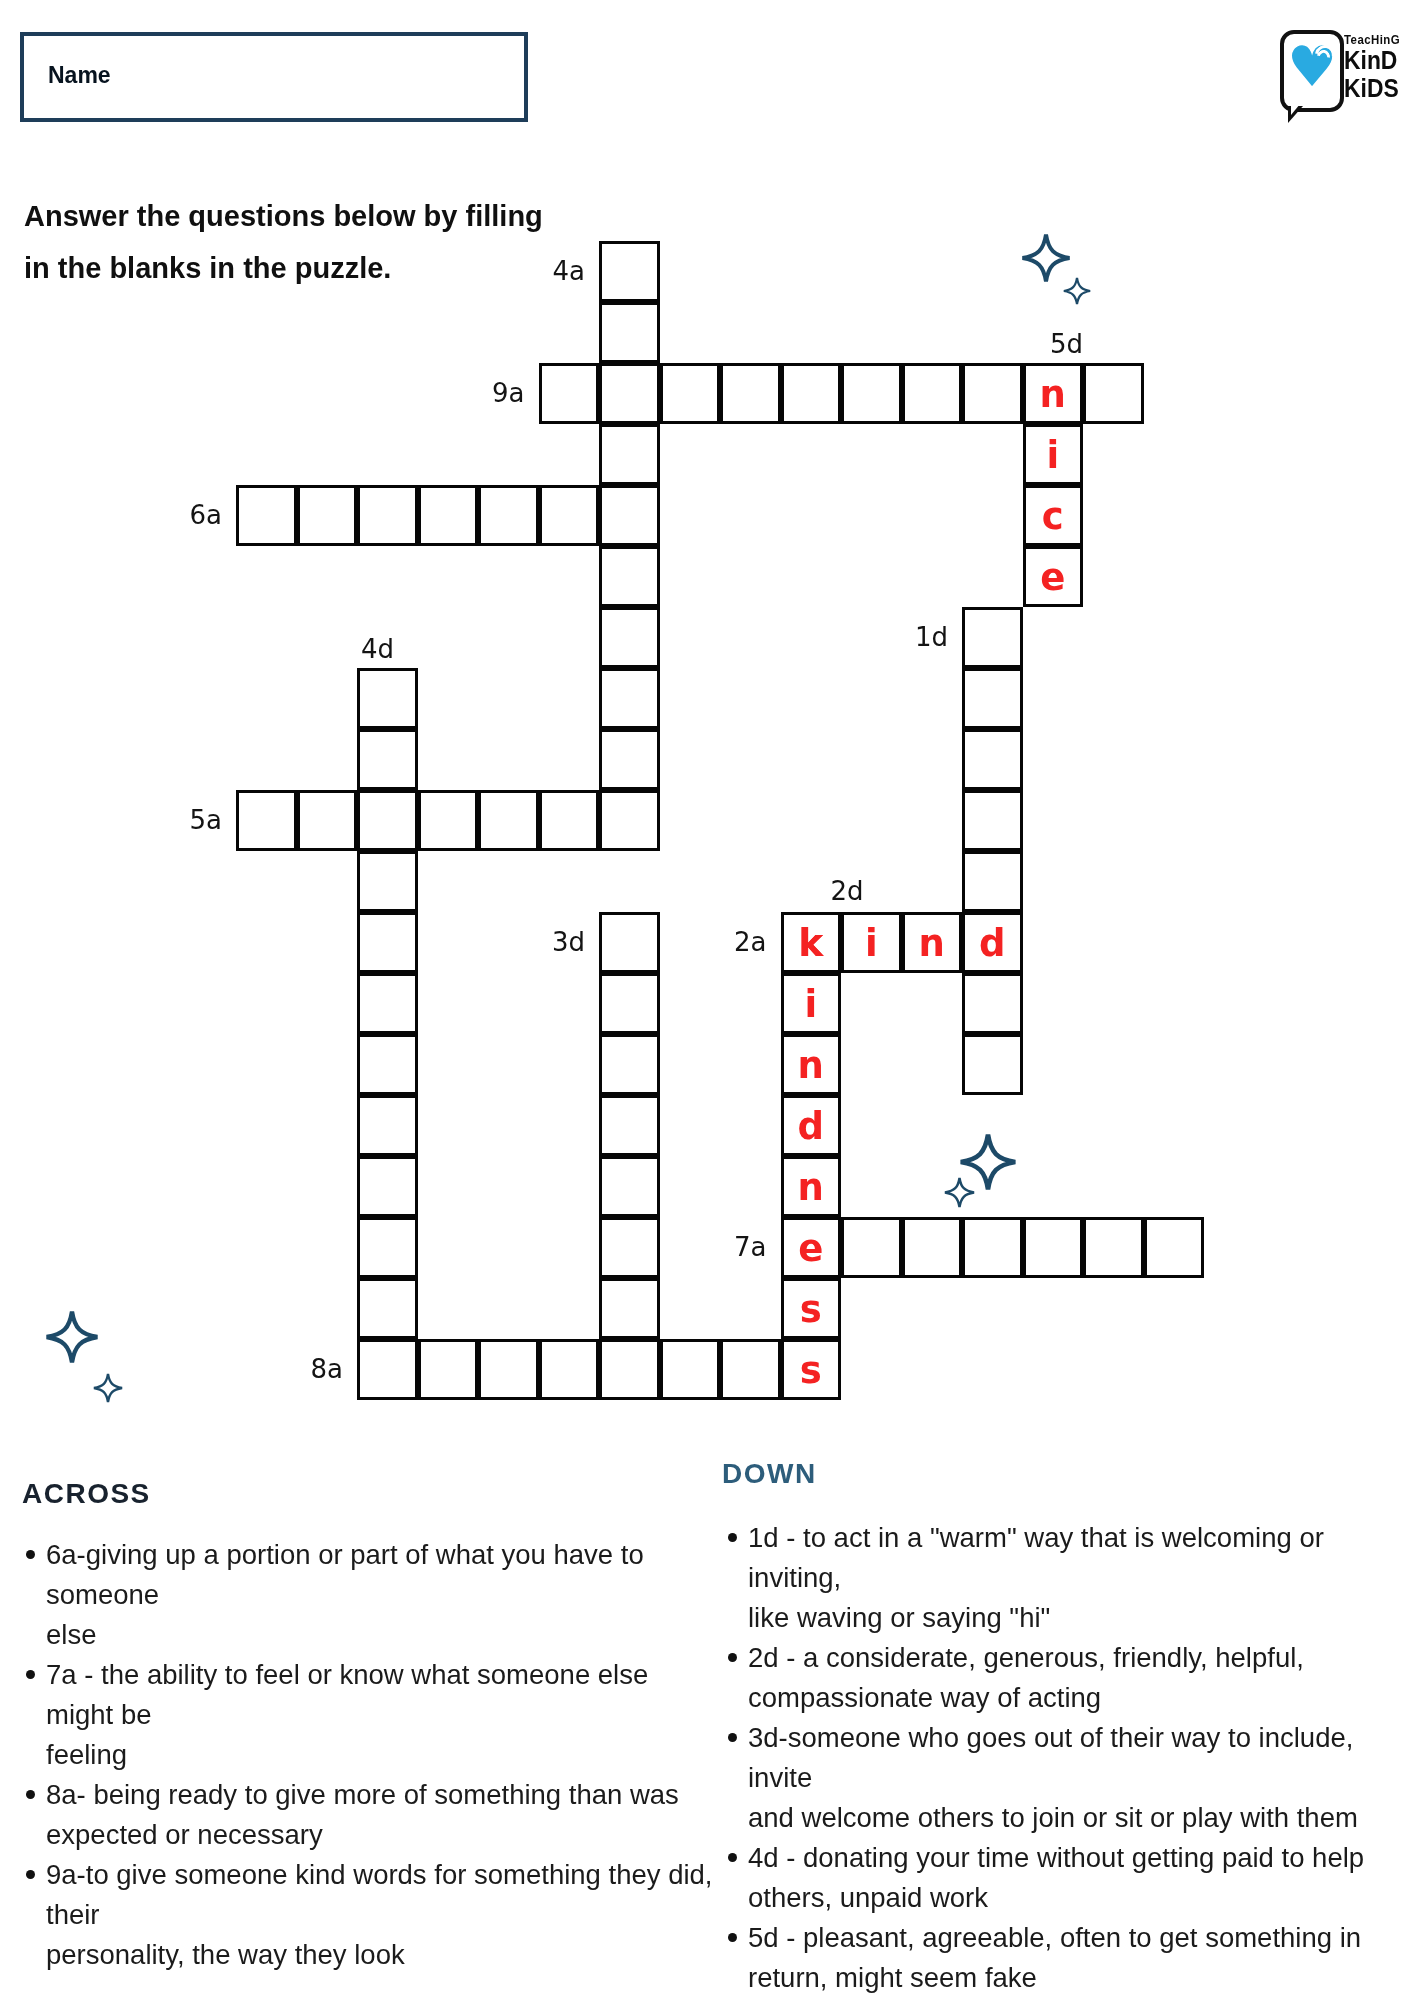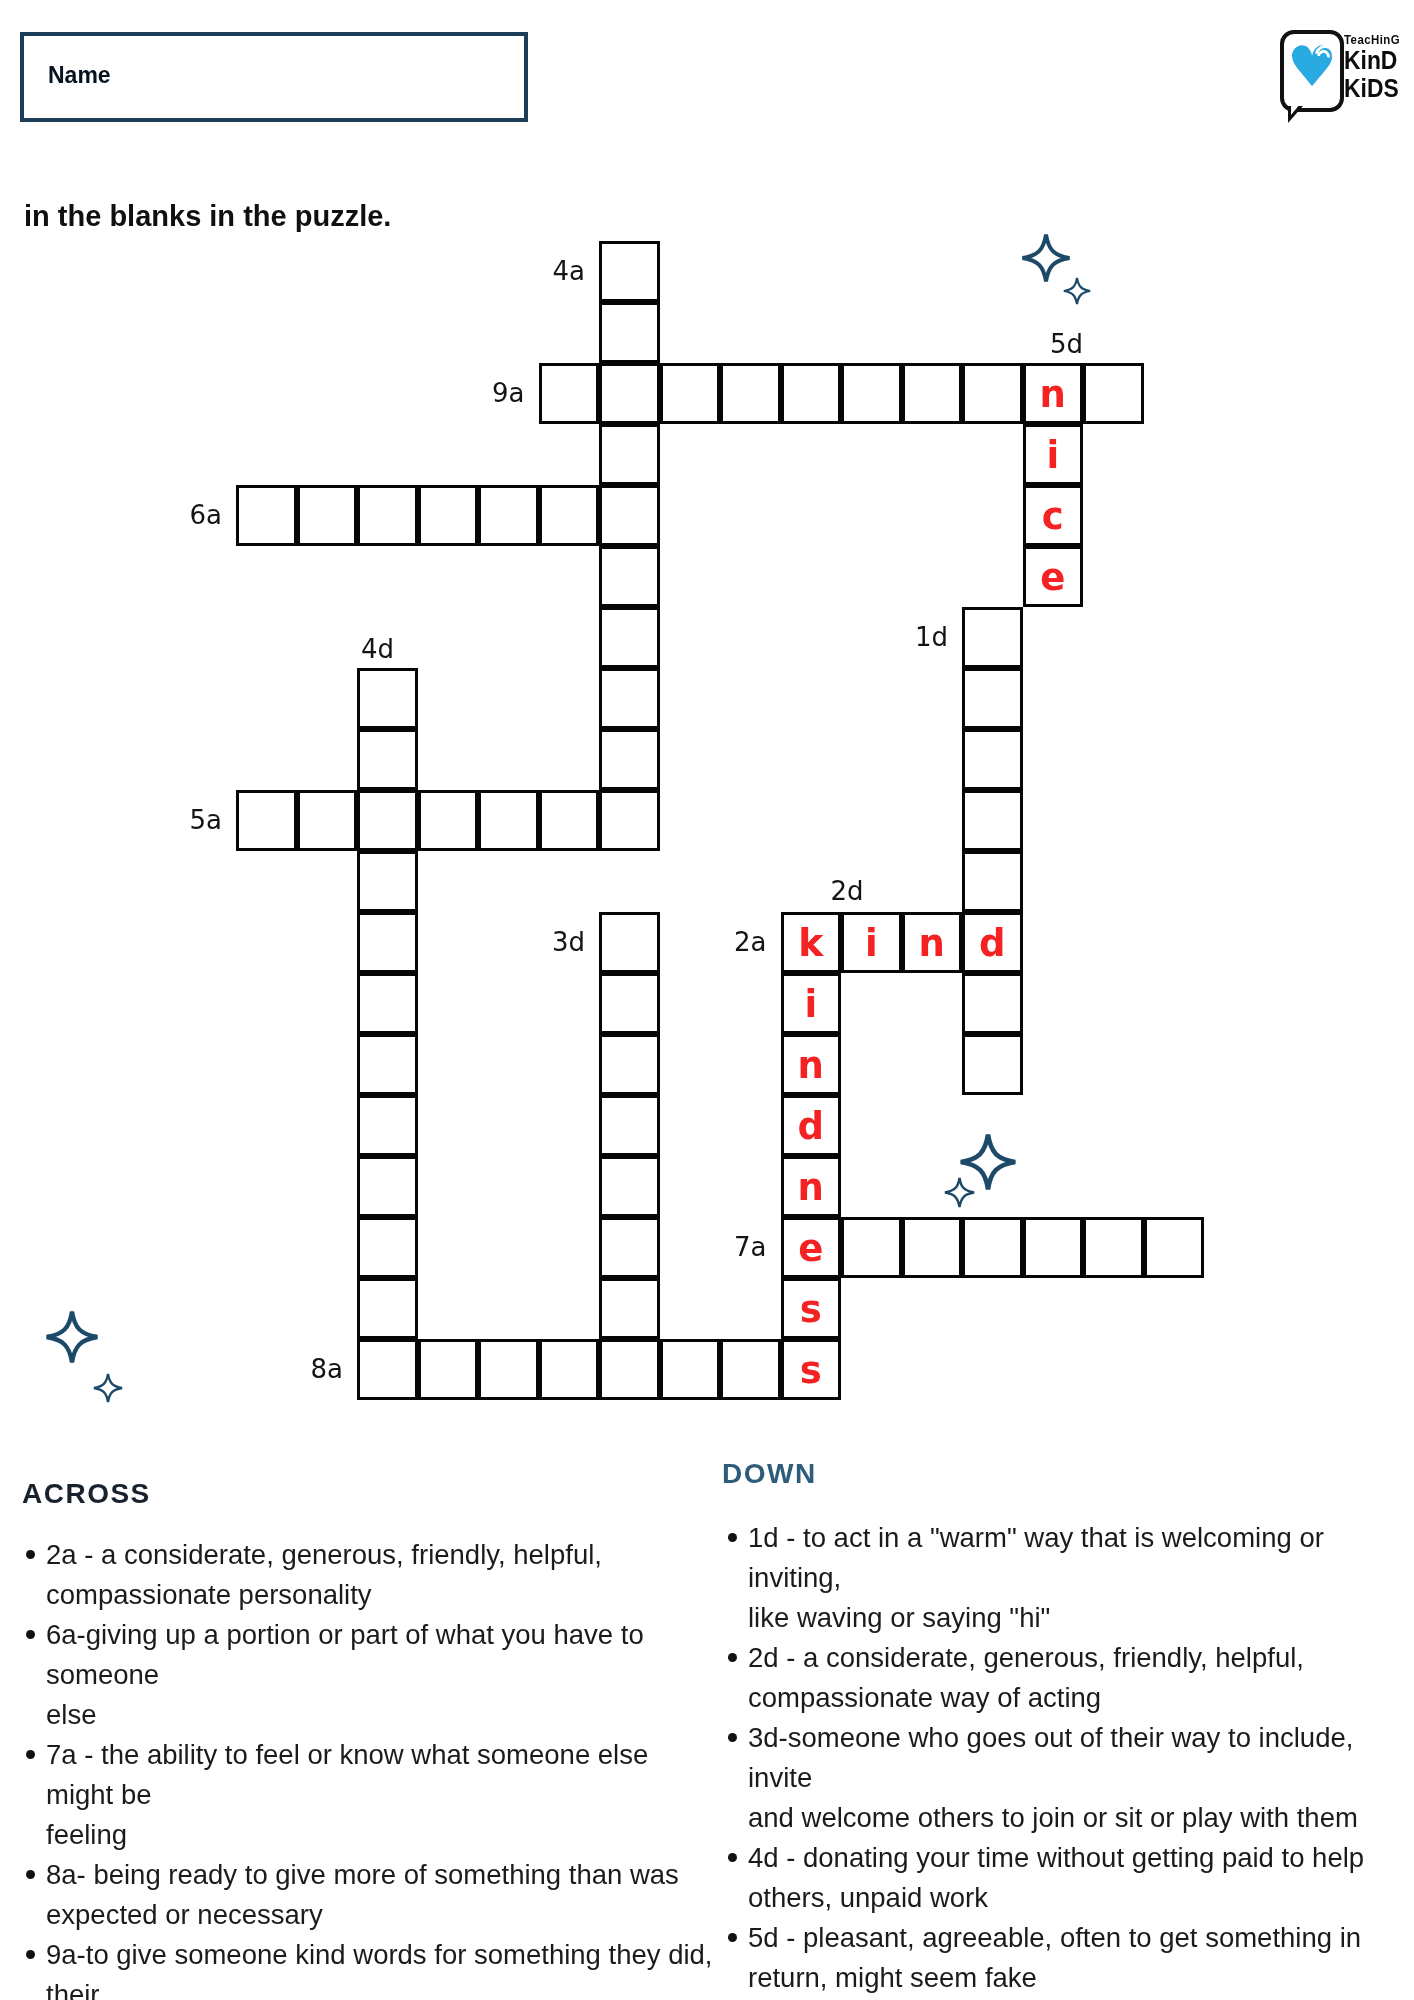--- a/index.html
+++ b/index.html
@@ -60,20 +60,21 @@
   .clue::before{content:"";position:absolute;left:0;top:15px;width:9px;height:9px;border-radius:50%;background:#111}
 </style>
 </head>
 <body>
 
 <div class="abs" id="namebox">
   <span id="namelabel">Name</span>
 </div>
 
 <div class="abs" id="instructions">
+  <div>Answer the questions below by filling</div>
   <div>in the blanks in the puzzle.</div>
 </div>
 
 <div id="title">
 </div>
 
 <div id="logo">
   <div class="bub">
     <span class="heart">♥</span>
     <span class="arc a1"></span>
@@ -205,21 +206,20 @@
     <div class="letter" style="left: 780.5px; top: 1034px; width: 60.5px; height: 61px;">n</div>
     <div class="letter" style="left: 780.5px; top: 1095px; width: 60.5px; height: 61px;">d</div>
     <div class="letter" style="left: 780.5px; top: 1156px; width: 60.5px; height: 61px;">n</div>
     <div class="letter" style="left: 780.5px; top: 1217px; width: 60.5px; height: 61px;">e</div>
     <div class="letter" style="left: 780.5px; top: 1278px; width: 60.5px; height: 61px;">s</div>
     <div class="letter" style="left: 780.5px; top: 1339px; width: 60.5px; height: 61px;">s</div>
   </div>
 
 <div class="abs section-header" id="across-header">ACROSS</div>
 <div class="abs clue-list" id="across-list">
-    <div class="clue">2a - a considerate, generous, friendly, helpful,<br>compassionate personality</div>
     <div class="clue">6a-giving up a portion or part of what you have to someone<br>else</div>
     <div class="clue">7a - the ability to feel or know what someone else might be<br>feeling</div>
     <div class="clue">8a- being ready to give more of something than was<br>expected or necessary</div>
     <div class="clue">9a-to give someone kind words for something they did, their<br>personality, the way they look</div>
   </div>
 
 <div class="abs section-header" id="down-header">DOWN</div>
 <div class="abs clue-list" id="down-list">
     <div class="clue">1d - to act in a "warm" way that is welcoming or inviting,<br>like waving or saying "hi"</div>
     <div class="clue">2d - a considerate, generous, friendly, helpful,<br>compassionate way of acting</div>

